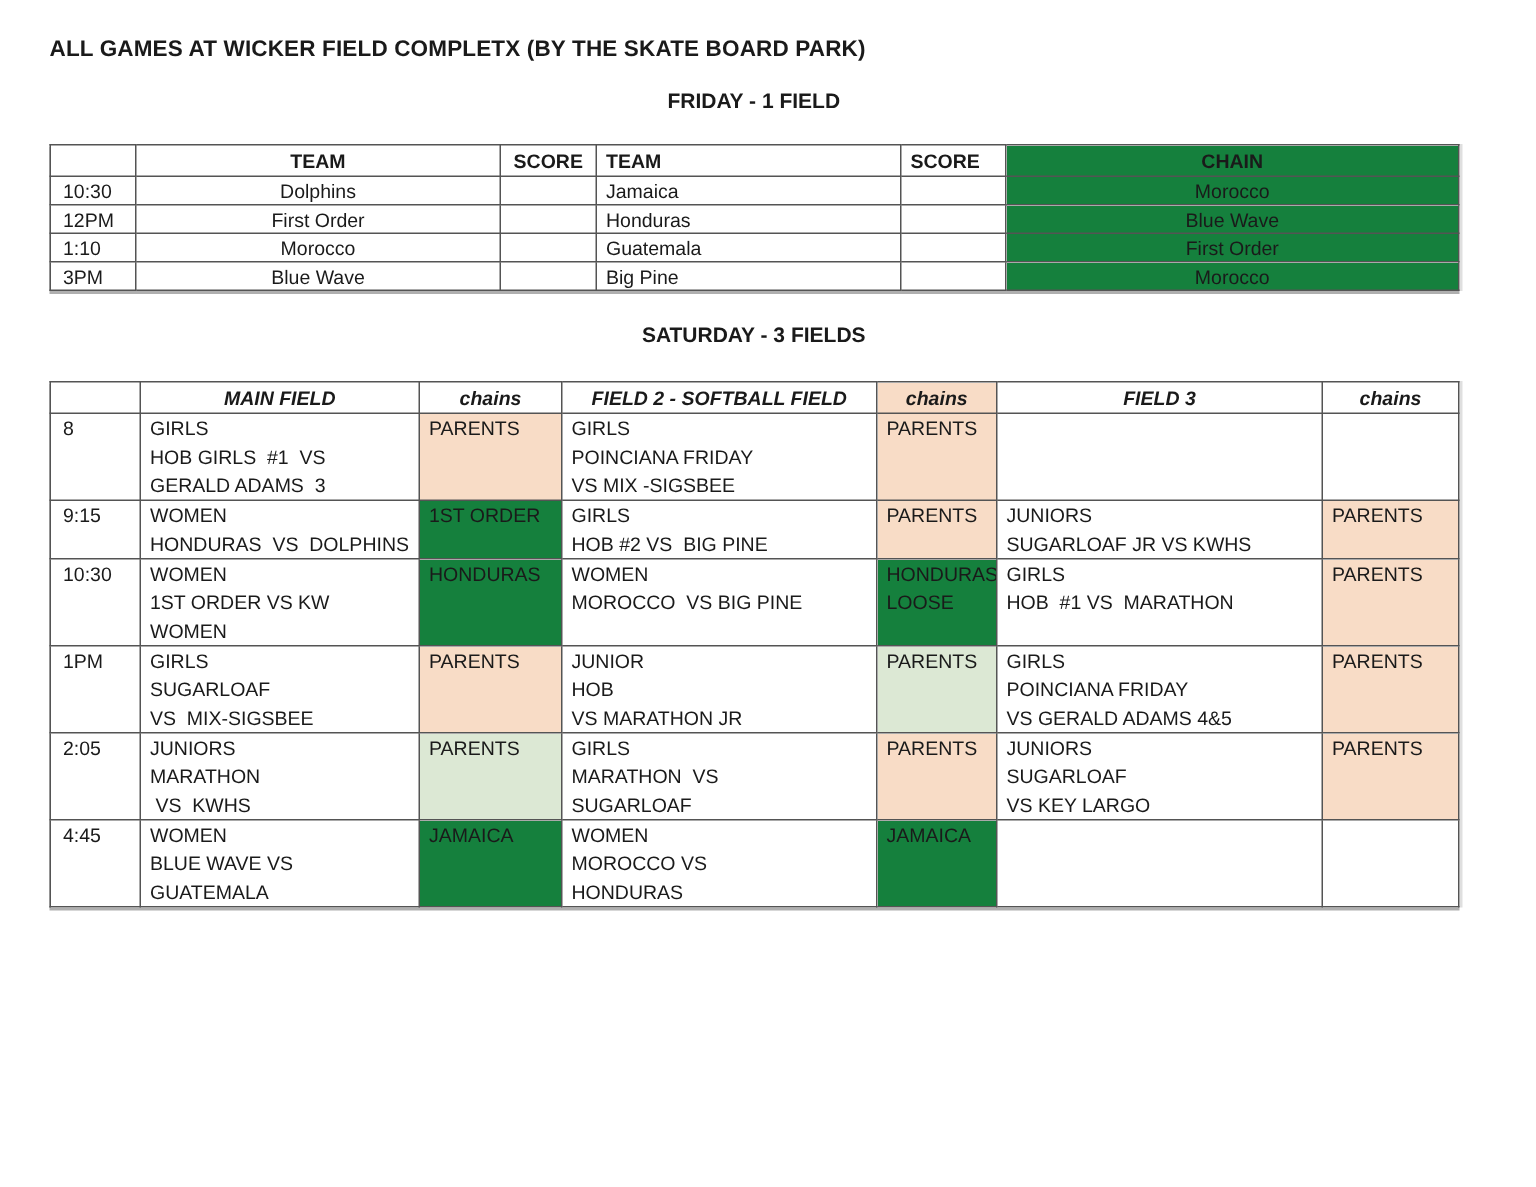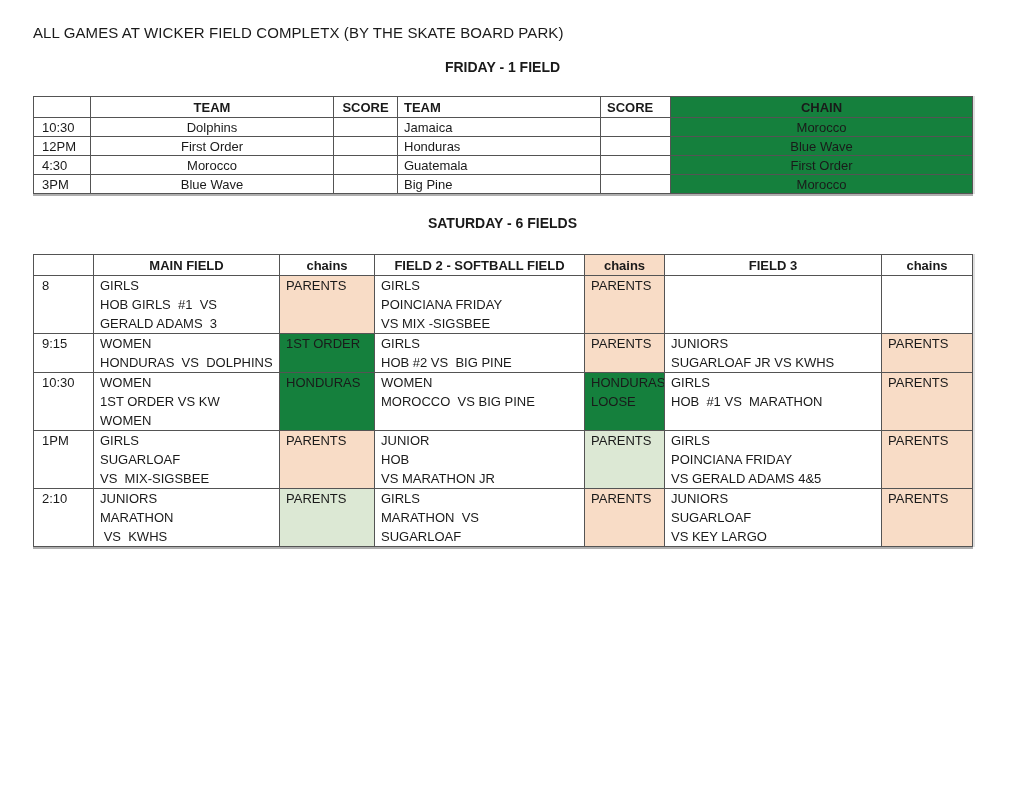--- a/index.html
+++ b/index.html
@@ -5,21 +5,21 @@
   * { box-sizing: border-box; }
   html, body { margin: 0; padding: 0; }
   body {
     width: 1024px; height: 791px;
     background: #ffffff;
     font-family: "Liberation Sans", sans-serif;
     color: #1a1a1a;
   }
   .page { padding: 24px 33px 0 33px; width: 1024px; }
   .doc-title {
-    font-size: 15px; font-weight: normal; letter-spacing: 0.1px;
+    font-size: 15px; font-weight: bold; letter-spacing: 0.1px;
     margin: 0 0 8px 0;
   }
   .section-heading {
     width: 939px; text-align: center; font-weight: bold; font-size: 14px;
   }
   .heading-friday { margin: 18px 0 21px 0; }
   .heading-saturday { margin: 21px 0 23px 0; }
   table.sched {
     border-collapse: collapse; table-layout: fixed; width: 939px;
     border: 1px solid #3f3f3f;
@@ -37,21 +37,21 @@
   .friday th { height: 21px; margin-top: 44px; }
   .friday td { height: 19px; line-height: 17px; }
   .friday .h-team1, .friday .h-score1, .friday .h-chain { text-align: center; }
   .friday .h-team2, .friday .h-score2 { text-align: left; }
   .friday .c-time  { text-align: left; padding-left: 8px; }
   .friday .c-team1 { text-align: center; }
   .friday .c-team2 { text-align: left; }
   .friday .c-chain { text-align: center; }
 
   
-  .saturday th { height: 21px; text-align: center; }
+  .saturday th { height: 21px; text-align: center; font-style: italic; }
   .saturday td {
     vertical-align: top;
     white-space: pre-wrap;
     line-height: 19px;
     padding: 1px 6px 2px 6px;
     text-align: left;
   }
   .saturday .c-time { padding-left: 8px; white-space: normal; }
 
   
@@ -98,39 +98,39 @@
       </tr>
       <tr>
         <td class="c-time">12PM</td>
         <td class="c-team1">First Order</td>
         <td class="c-score"></td>
         <td class="c-team2">Honduras</td>
         <td class="c-score"></td>
         <td class="c-chain bg-blue">Blue Wave</td>
       </tr>
       <tr>
-        <td class="c-time">4:30</td>
+        <td class="c-time">1:10</td>
         <td class="c-team1">Morocco</td>
         <td class="c-score"></td>
         <td class="c-team2">Guatemala</td>
         <td class="c-score"></td>
         <td class="c-chain bg-blue">First Order</td>
       </tr>
       <tr>
         <td class="c-time">3PM</td>
         <td class="c-team1">Blue Wave</td>
         <td class="c-score"></td>
         <td class="c-team2">Big Pine</td>
         <td class="c-score"></td>
         <td class="c-chain bg-blue">Morocco</td>
       </tr>
     </tbody>
   </table>
 
-  <div class="section-heading heading-saturday">SATURDAY - 6 FIELDS</div>
+  <div class="section-heading heading-saturday">SATURDAY - 3 FIELDS</div>
 
   <table class="sched saturday">
     <colgroup>
       <col style="width:60px">
         <col style="width:186px">
         <col style="width:95px">
       <col style="width:210px">
         <col style="width:80px">
         <col style="width:217px">
         <col style="width:91px">
@@ -194,30 +194,43 @@
         <td>JUNIOR
 HOB
 VS MARATHON JR</td>
         <td class="bg-green">PARENTS</td>
         <td>GIRLS
 POINCIANA FRIDAY
 VS GERALD ADAMS 4&amp;5</td>
         <td class="bg-peach">PARENTS</td>
       </tr>
       <tr>
-        <td class="c-time">2:10</td>
+        <td class="c-time">2:05</td>
         <td>JUNIORS
 MARATHON
  VS  KWHS</td>
         <td class="bg-green">PARENTS</td>
         <td>GIRLS
 MARATHON  VS
 SUGARLOAF</td>
         <td class="bg-peach">PARENTS</td>
         <td>JUNIORS
 SUGARLOAF
 VS KEY LARGO</td>
         <td class="bg-peach">PARENTS</td>
       </tr>
+      <tr>
+        <td class="c-time">4:45</td>
+        <td>WOMEN
+BLUE WAVE VS
+GUATEMALA</td>
+        <td class="bg-blue">JAMAICA</td>
+        <td>WOMEN
+MOROCCO VS
+HONDURAS</td>
+        <td class="bg-blue">JAMAICA</td>
+        <td></td>
+        <td></td>
+      </tr>
     </tbody>
   </table>
 
 </div>
 
 </body></html>

